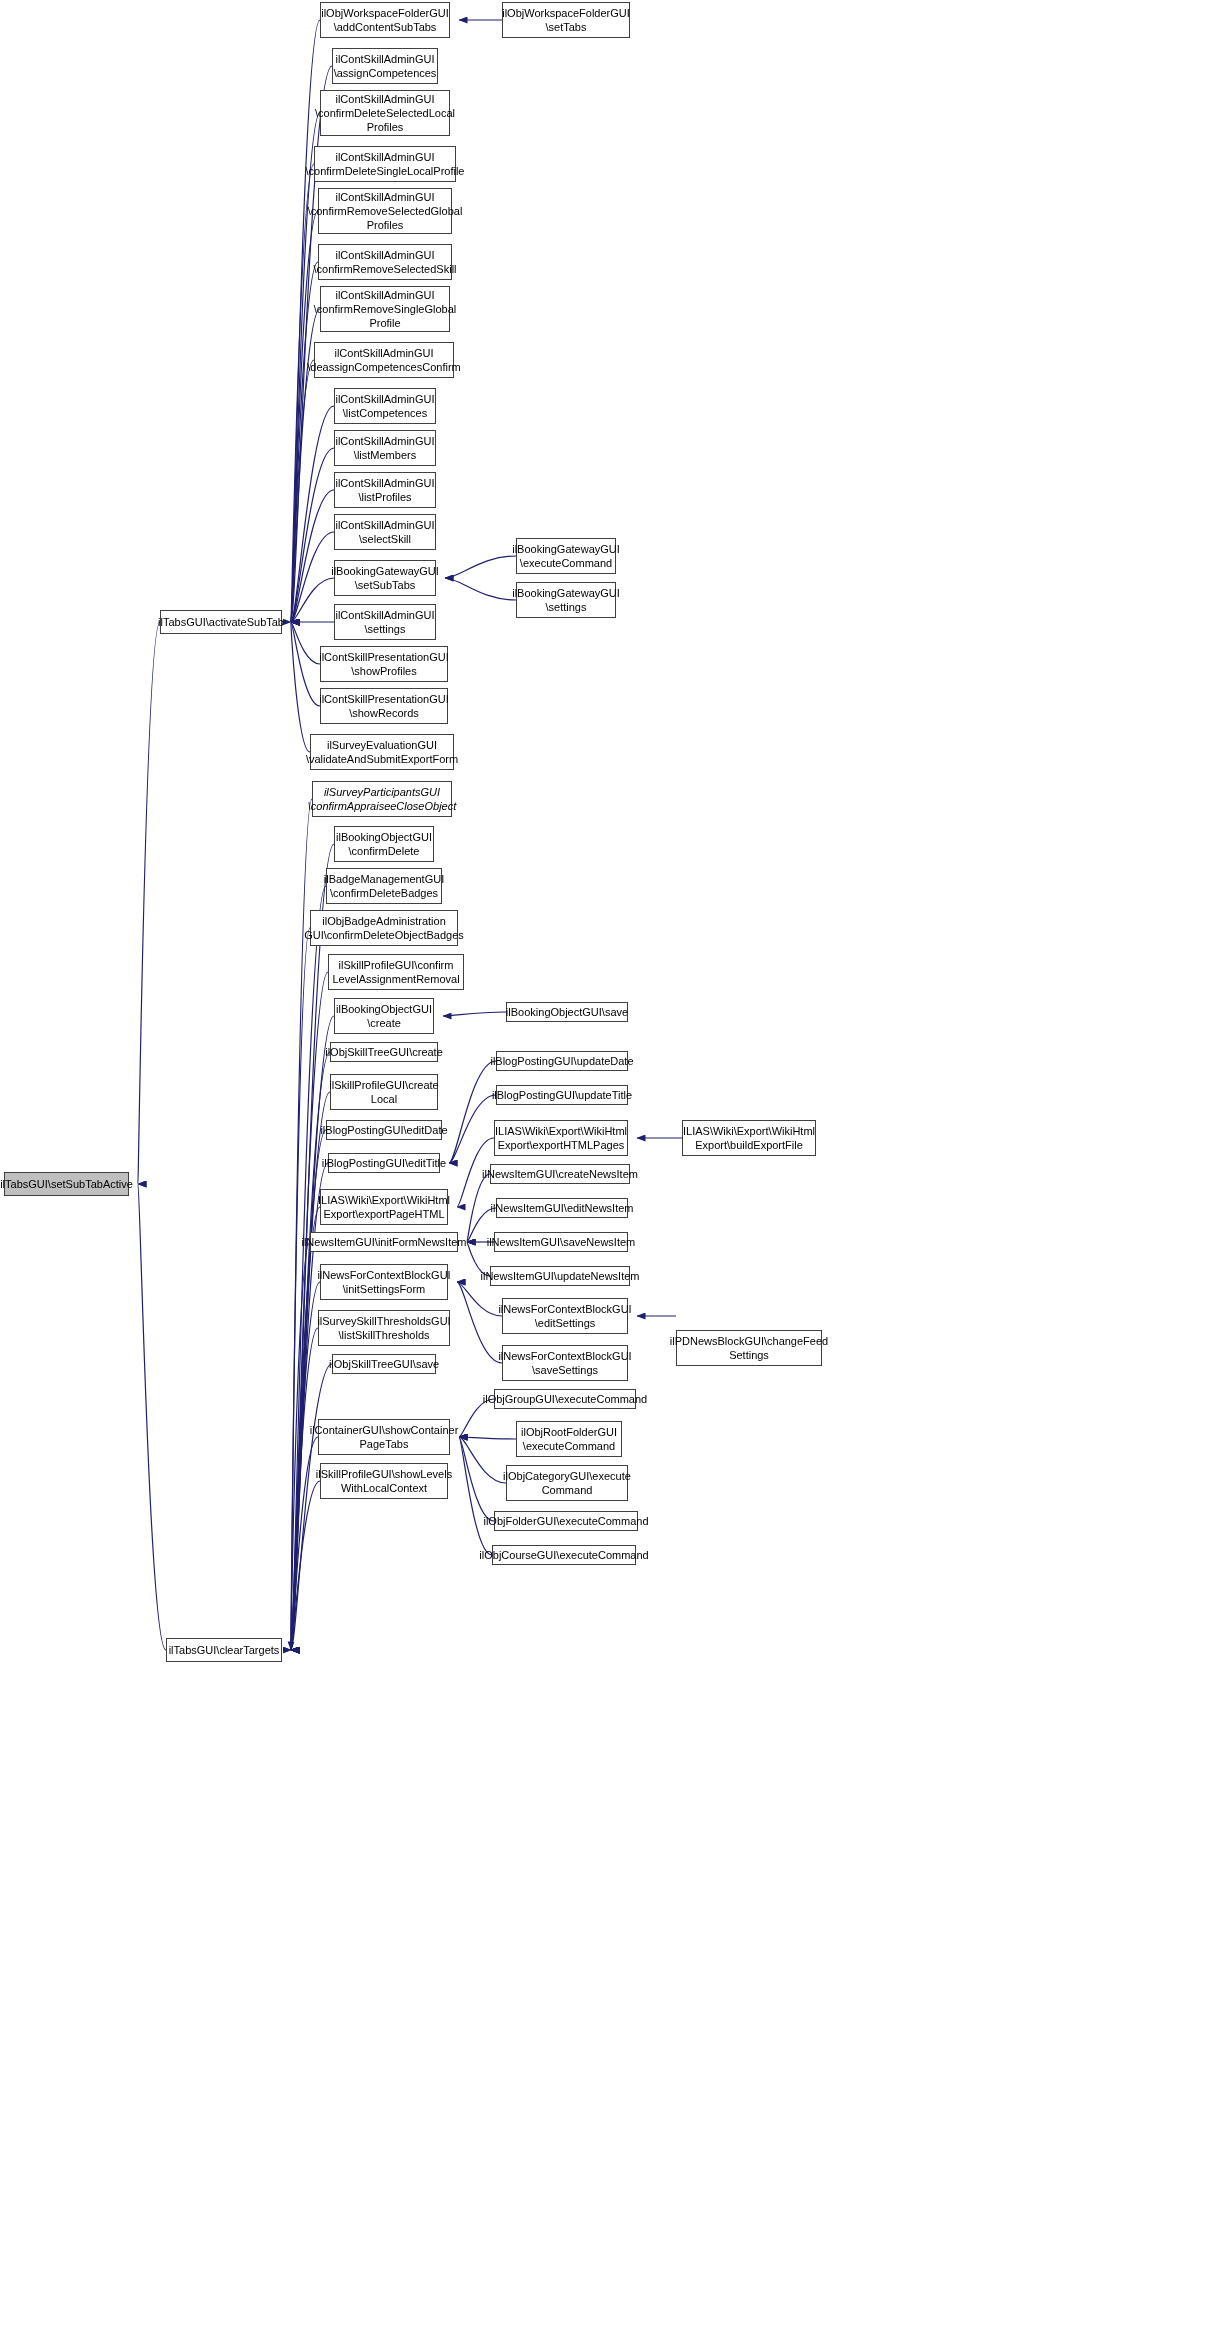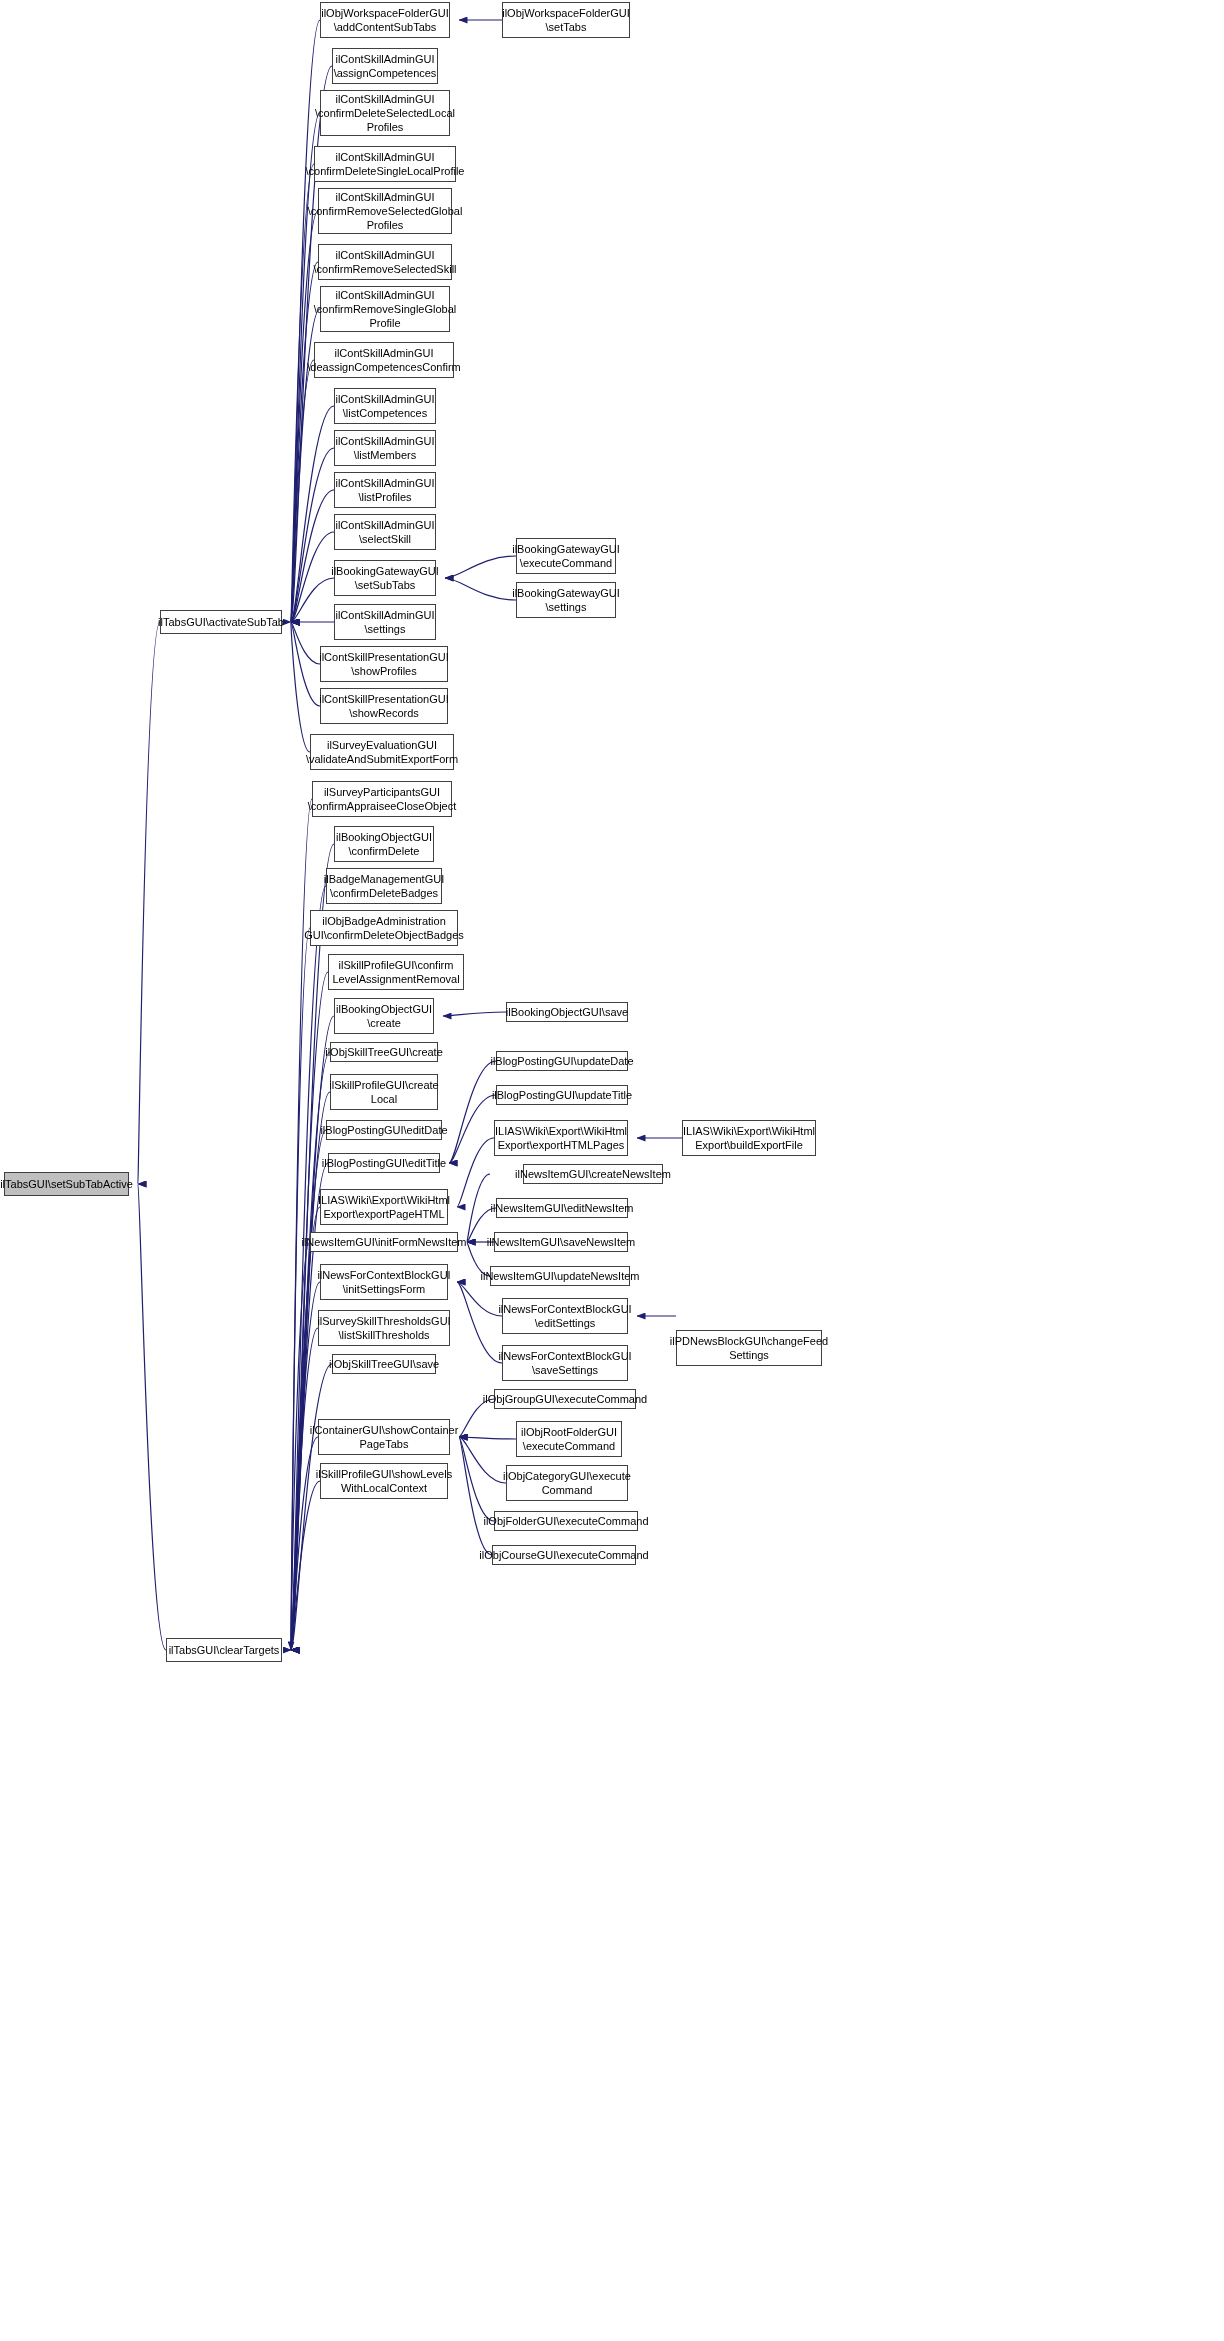--- a/index.html
+++ b/index.html
@@ -113,21 +113,21 @@
       <div class="node" style="left: 334px; top: 560px; width: 102px; height: 36px;">ilBookingGatewayGUI
 \setSubTabs</div>
       <div class="node" style="left: 334px; top: 604px; width: 102px; height: 36px;">ilContSkillAdminGUI
 \settings</div>
       <div class="node" style="left: 320px; top: 646px; width: 128px; height: 36px;">ilContSkillPresentationGUI
 \showProfiles</div>
       <div class="node" style="left: 320px; top: 688px; width: 128px; height: 36px;">ilContSkillPresentationGUI
 \showRecords</div>
       <div class="node" style="left: 310px; top: 734px; width: 144px; height: 36px;">ilSurveyEvaluationGUI
 \validateAndSubmitExportForm</div>
-      <div class="node" style="left: 312px; top: 781px; width: 140px; height: 36px;">ilSurveyParticipantsGUI
+      <div class="node" style="left: 312px; top: 781px; width: 140px; height: 36px; font-style: italic;">ilSurveyParticipantsGUI
 \confirmAppraiseeCloseObject</div>
       <div class="node" style="left: 334px; top: 826px; width: 100px; height: 36px;">ilBookingObjectGUI
 \confirmDelete</div>
       <div class="node" style="left: 326px; top: 868px; width: 116px; height: 36px;">ilBadgeManagementGUI
 \confirmDeleteBadges</div>
       <div class="node" style="left: 310px; top: 910px; width: 148px; height: 36px;">ilObjBadgeAdministration
 GUI\confirmDeleteObjectBadges</div>
       <div class="node" style="left: 328px; top: 954px; width: 136px; height: 36px;">ilSkillProfileGUI\confirm
 LevelAssignmentRemoval</div>
       <div class="node" style="left: 334px; top: 998px; width: 100px; height: 36px;">ilBookingObjectGUI
@@ -153,21 +153,21 @@
 \setTabs</div>
       <div class="node" style="left: 516px; top: 538px; width: 100px; height: 36px;">ilBookingGatewayGUI
 \executeCommand</div>
       <div class="node" style="left: 516px; top: 582px; width: 100px; height: 36px;">ilBookingGatewayGUI
 \settings</div>
       <div class="node" style="left: 506px; top: 1002px; width: 122px; height: 20px;">ilBookingObjectGUI\save</div>
       <div class="node" style="left: 496px; top: 1051px; width: 132px; height: 20px;">ilBlogPostingGUI\updateDate</div>
       <div class="node" style="left: 496px; top: 1085px; width: 132px; height: 20px;">ilBlogPostingGUI\updateTitle</div>
       <div class="node" style="left: 494px; top: 1120px; width: 134px; height: 36px;">ILIAS\Wiki\Export\WikiHtml
 Export\exportHTMLPages</div>
-      <div class="node" style="left: 490px; top: 1164px; width: 140px; height: 20px; margin-left: 33px;">ilNewsItemGUI\createNewsItem</div>
+      <div class="node" style="left: 490px; top: 1164px; width: 140px; height: 20px;">ilNewsItemGUI\createNewsItem</div>
       <div class="node" style="left: 496px; top: 1198px; width: 132px; height: 20px;">ilNewsItemGUI\editNewsItem</div>
       <div class="node" style="left: 494px; top: 1232px; width: 134px; height: 20px;">ilNewsItemGUI\saveNewsItem</div>
       <div class="node" style="left: 490px; top: 1266px; width: 140px; height: 20px;">ilNewsItemGUI\updateNewsItem</div>
       <div class="node" style="left: 502px; top: 1298px; width: 126px; height: 36px;">ilNewsForContextBlockGUI
 \editSettings</div>
       <div class="node" style="left: 502px; top: 1345px; width: 126px; height: 36px;">ilNewsForContextBlockGUI
 \saveSettings</div>
       <div class="node" style="left: 494px; top: 1389px; width: 142px; height: 20px;">ilObjGroupGUI\executeCommand</div>
       <div class="node" style="left: 516px; top: 1421px; width: 106px; height: 36px;">ilObjRootFolderGUI
 \executeCommand</div>

